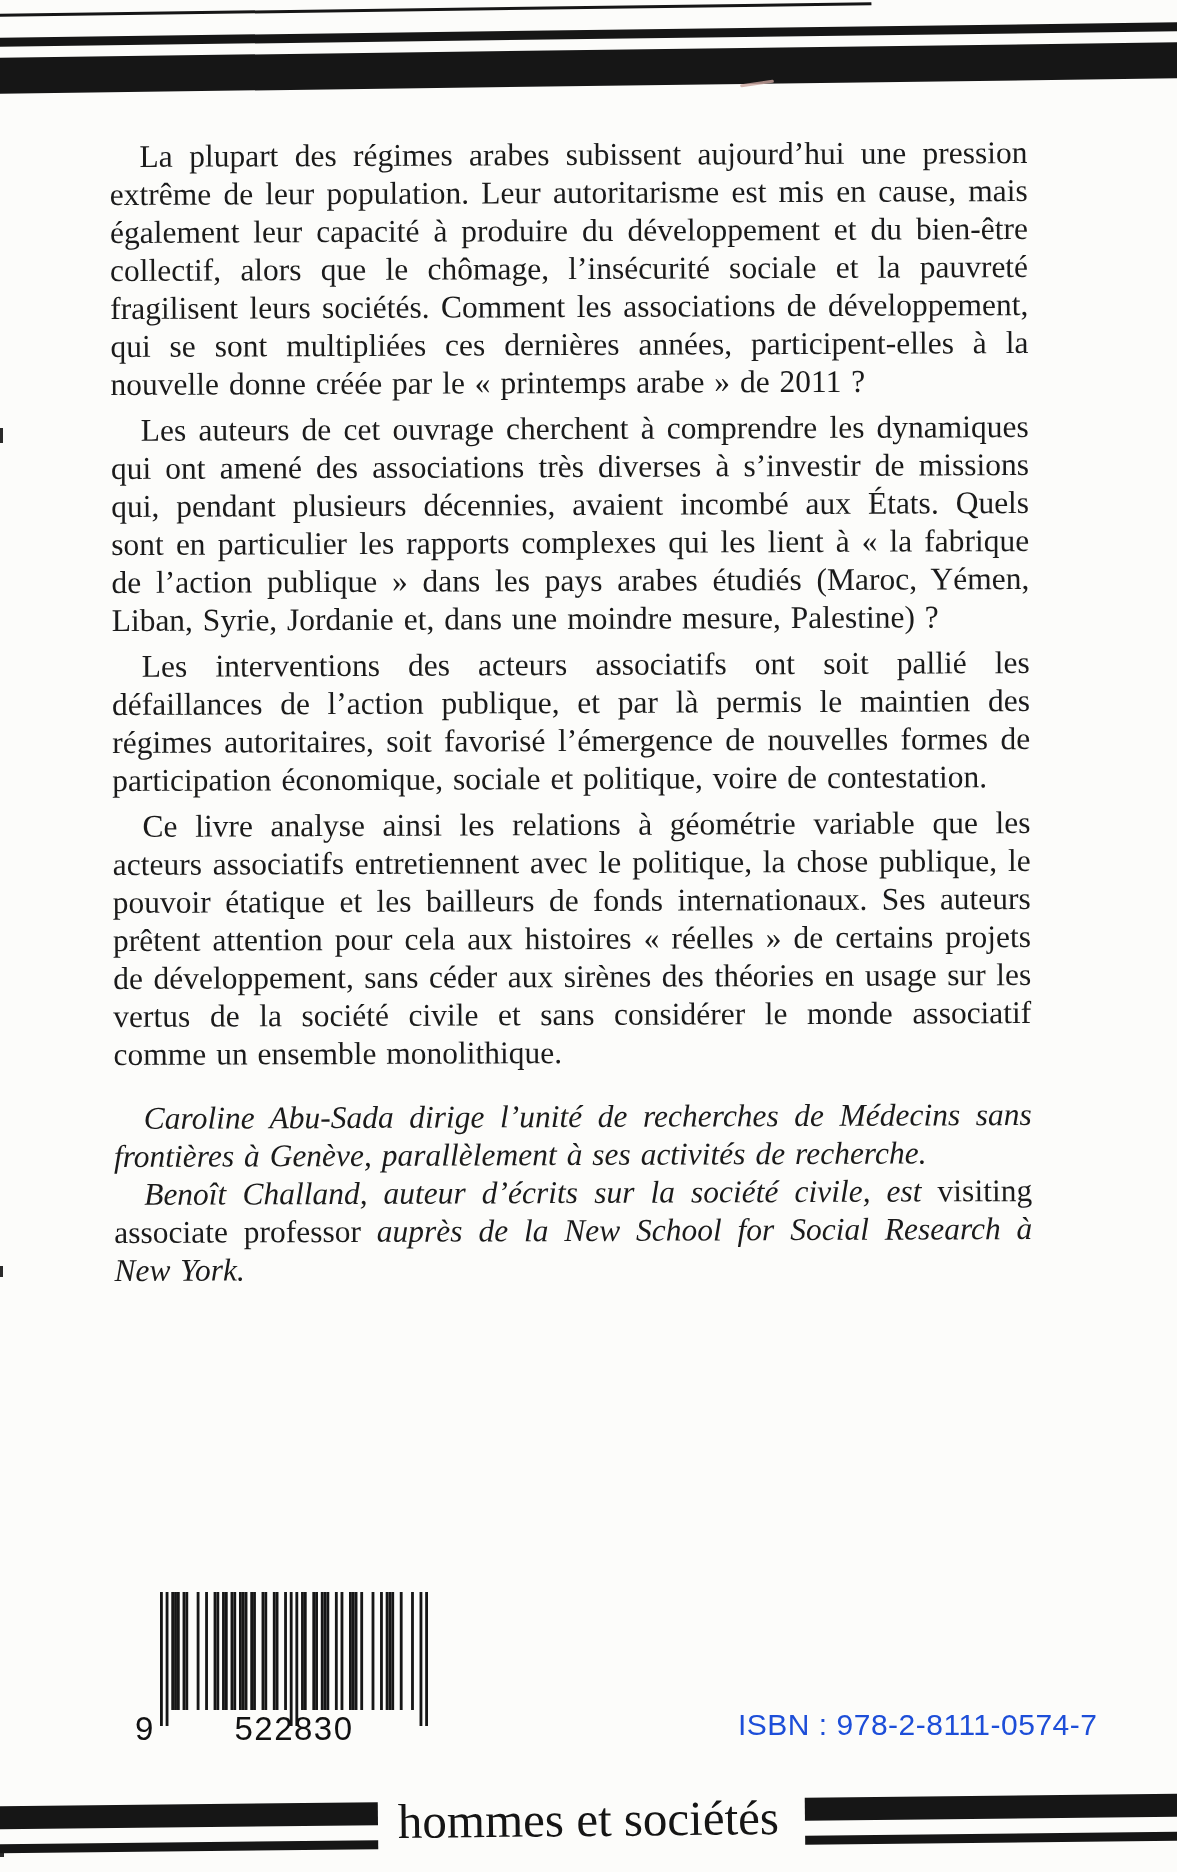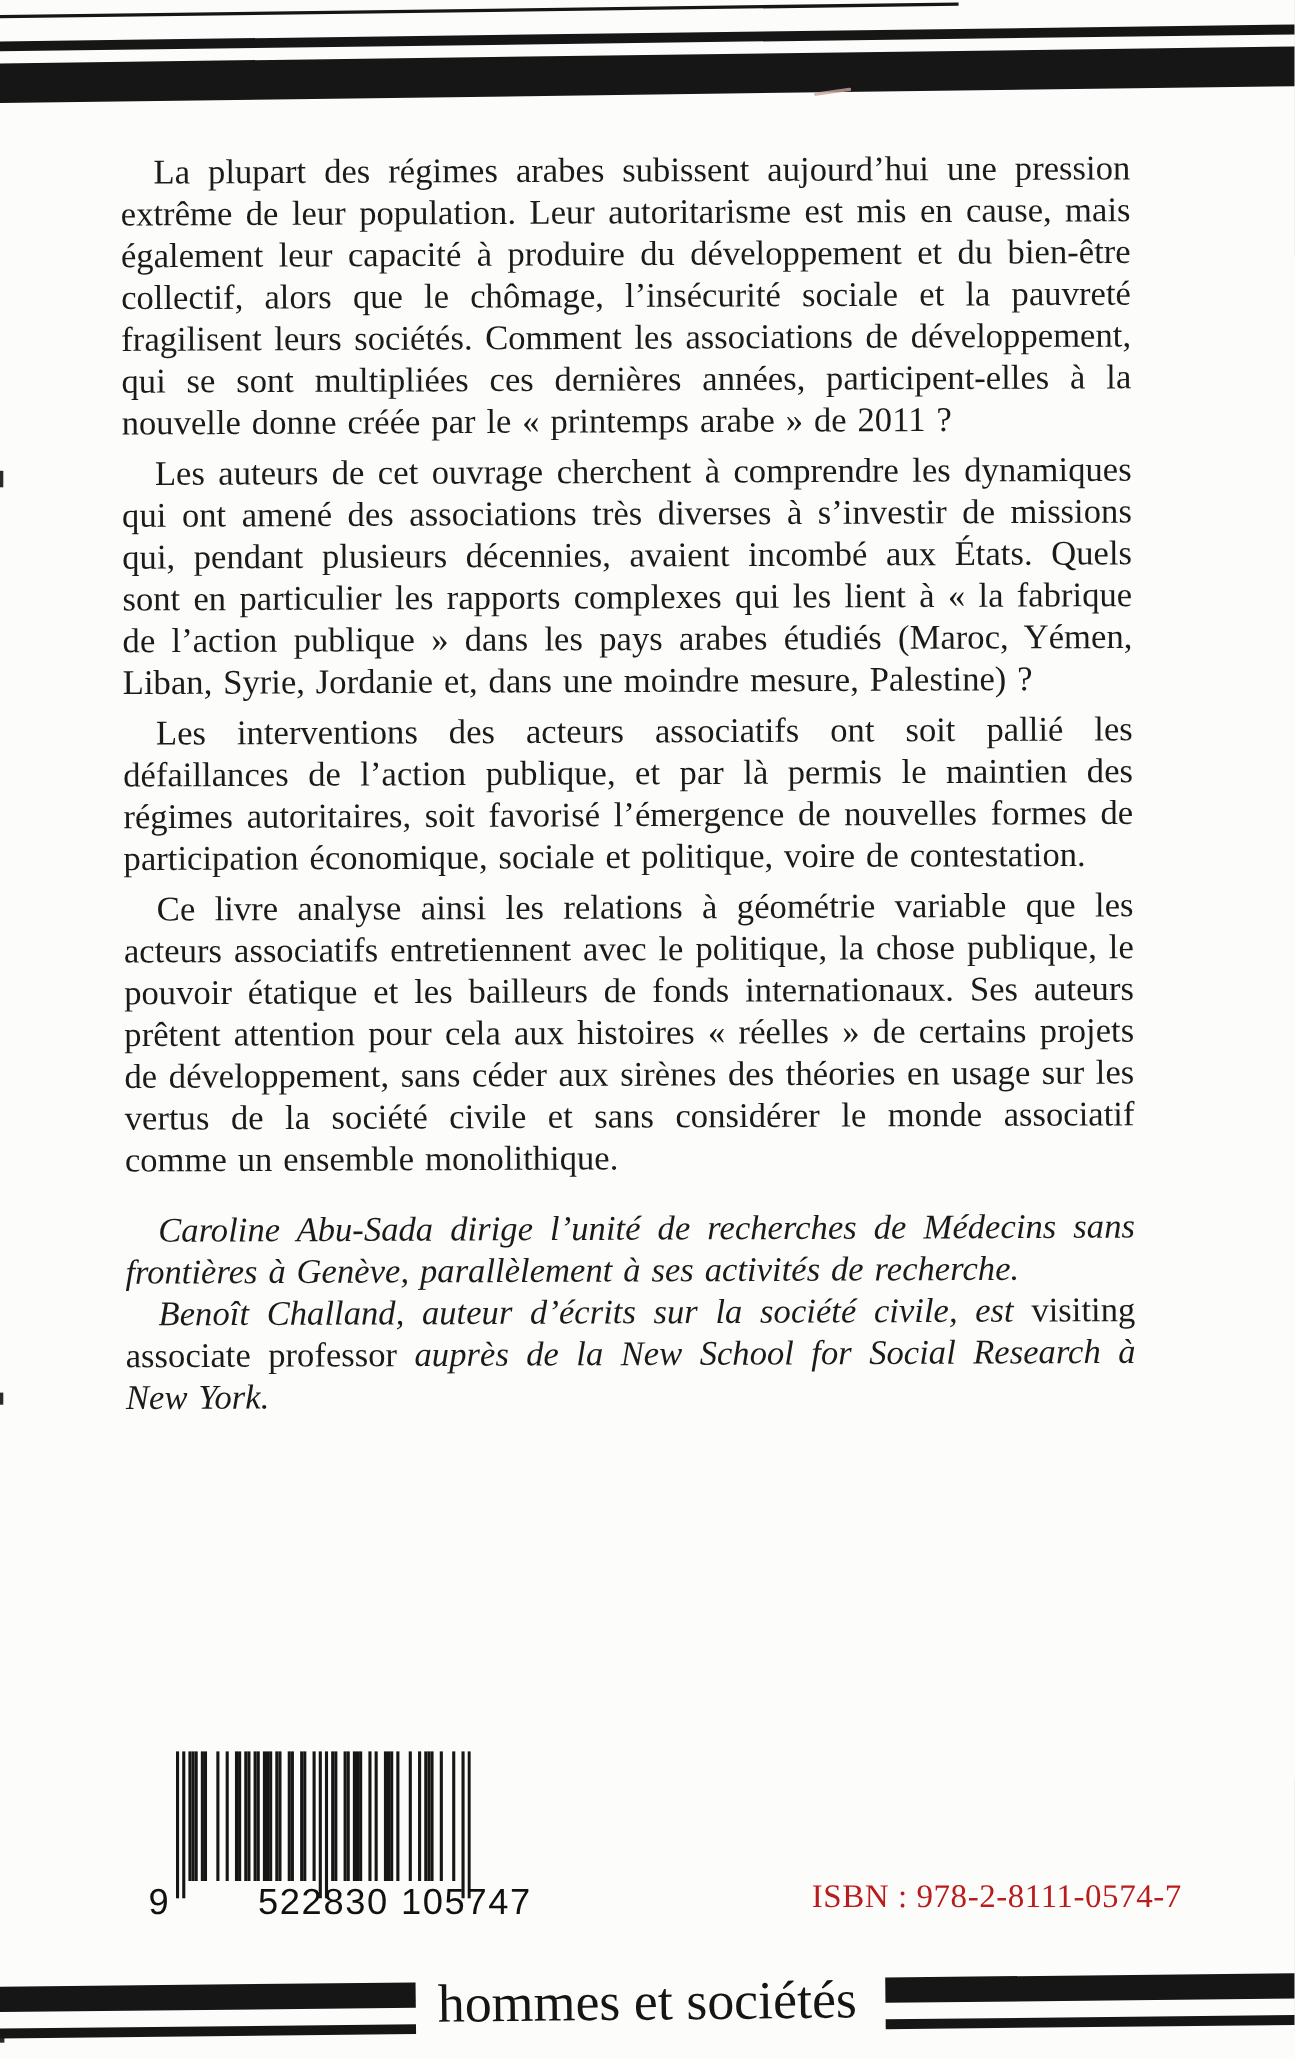--- a/index.html
+++ b/index.html
@@ -36,22 +36,22 @@
     position:absolute;top:120px;height:40px;
     font-family:"Liberation Sans", sans-serif;
     font-size:33px;color:#111;letter-spacing:1.5px;
     text-align:center;
   }
   .digit-first{left:-14px;width:24px;}
   .digit-g1{left:22px;width:250px;background:transparent;}
   .digit-g2{left:152px;width:250px;}
   .isbn{
     position:absolute;left:738px;top:1708px;
-    font-family:Liberation Serif, serif;
-    font-size:30px;letter-spacing:0.5px;color:#b91c1c;
+    font-family:Liberation Sans, sans-serif;
+    font-size:30px;letter-spacing:0.5px;color:#1d4ed8;
   }
   
   .bottom-strip{position:absolute;left:-6px;top:1794px;width:1189px;height:60px;
     transform:rotate(-0.6deg);transform-origin:50% 50%;}
   .bb-left,.bb-right{position:absolute;top:0;height:60px;}
   .bb-left{left:0;width:384px;}
   .bb-right{right:0;width:378px;}
   .bb-thick{position:absolute;left:0;top:6px;width:100%;height:23px;background:var(--bar,#161616);}
   .bb-thin{position:absolute;left:0;top:44px;width:100%;height:9px;background:var(--bar,#161616);}
   .collection-name{
@@ -142,21 +142,20 @@
         <rect x="225.68" y="0" width="2.82" height="118"></rect>
         <rect x="228.51" y="0" width="2.82" height="118"></rect>
         <rect x="231.33" y="0" width="2.82" height="118"></rect>
         <rect x="239.79" y="0" width="2.82" height="118"></rect>
         <rect x="251.07" y="0" width="2.82" height="118"></rect>
         <rect x="259.54" y="0" width="2.82" height="134"></rect>
         <rect x="265.18" y="0" width="2.82" height="134"></rect>
       </svg>
     <div class="digits digit-first">9</div>
     <div class="digits digit-g1">522830</div>
-    <div class="digits digit-g2">105747</div>
   </div>
 
   <div class="isbn">ISBN : 978-2-8111-0574-7</div>
 
   <div class="bottom-strip">
     <div class="bb-left">
       <div class="bb-thick"></div>
       <div class="bb-thin"></div>
     </div>
     <div class="collection-name">hommes et sociétés</div>

